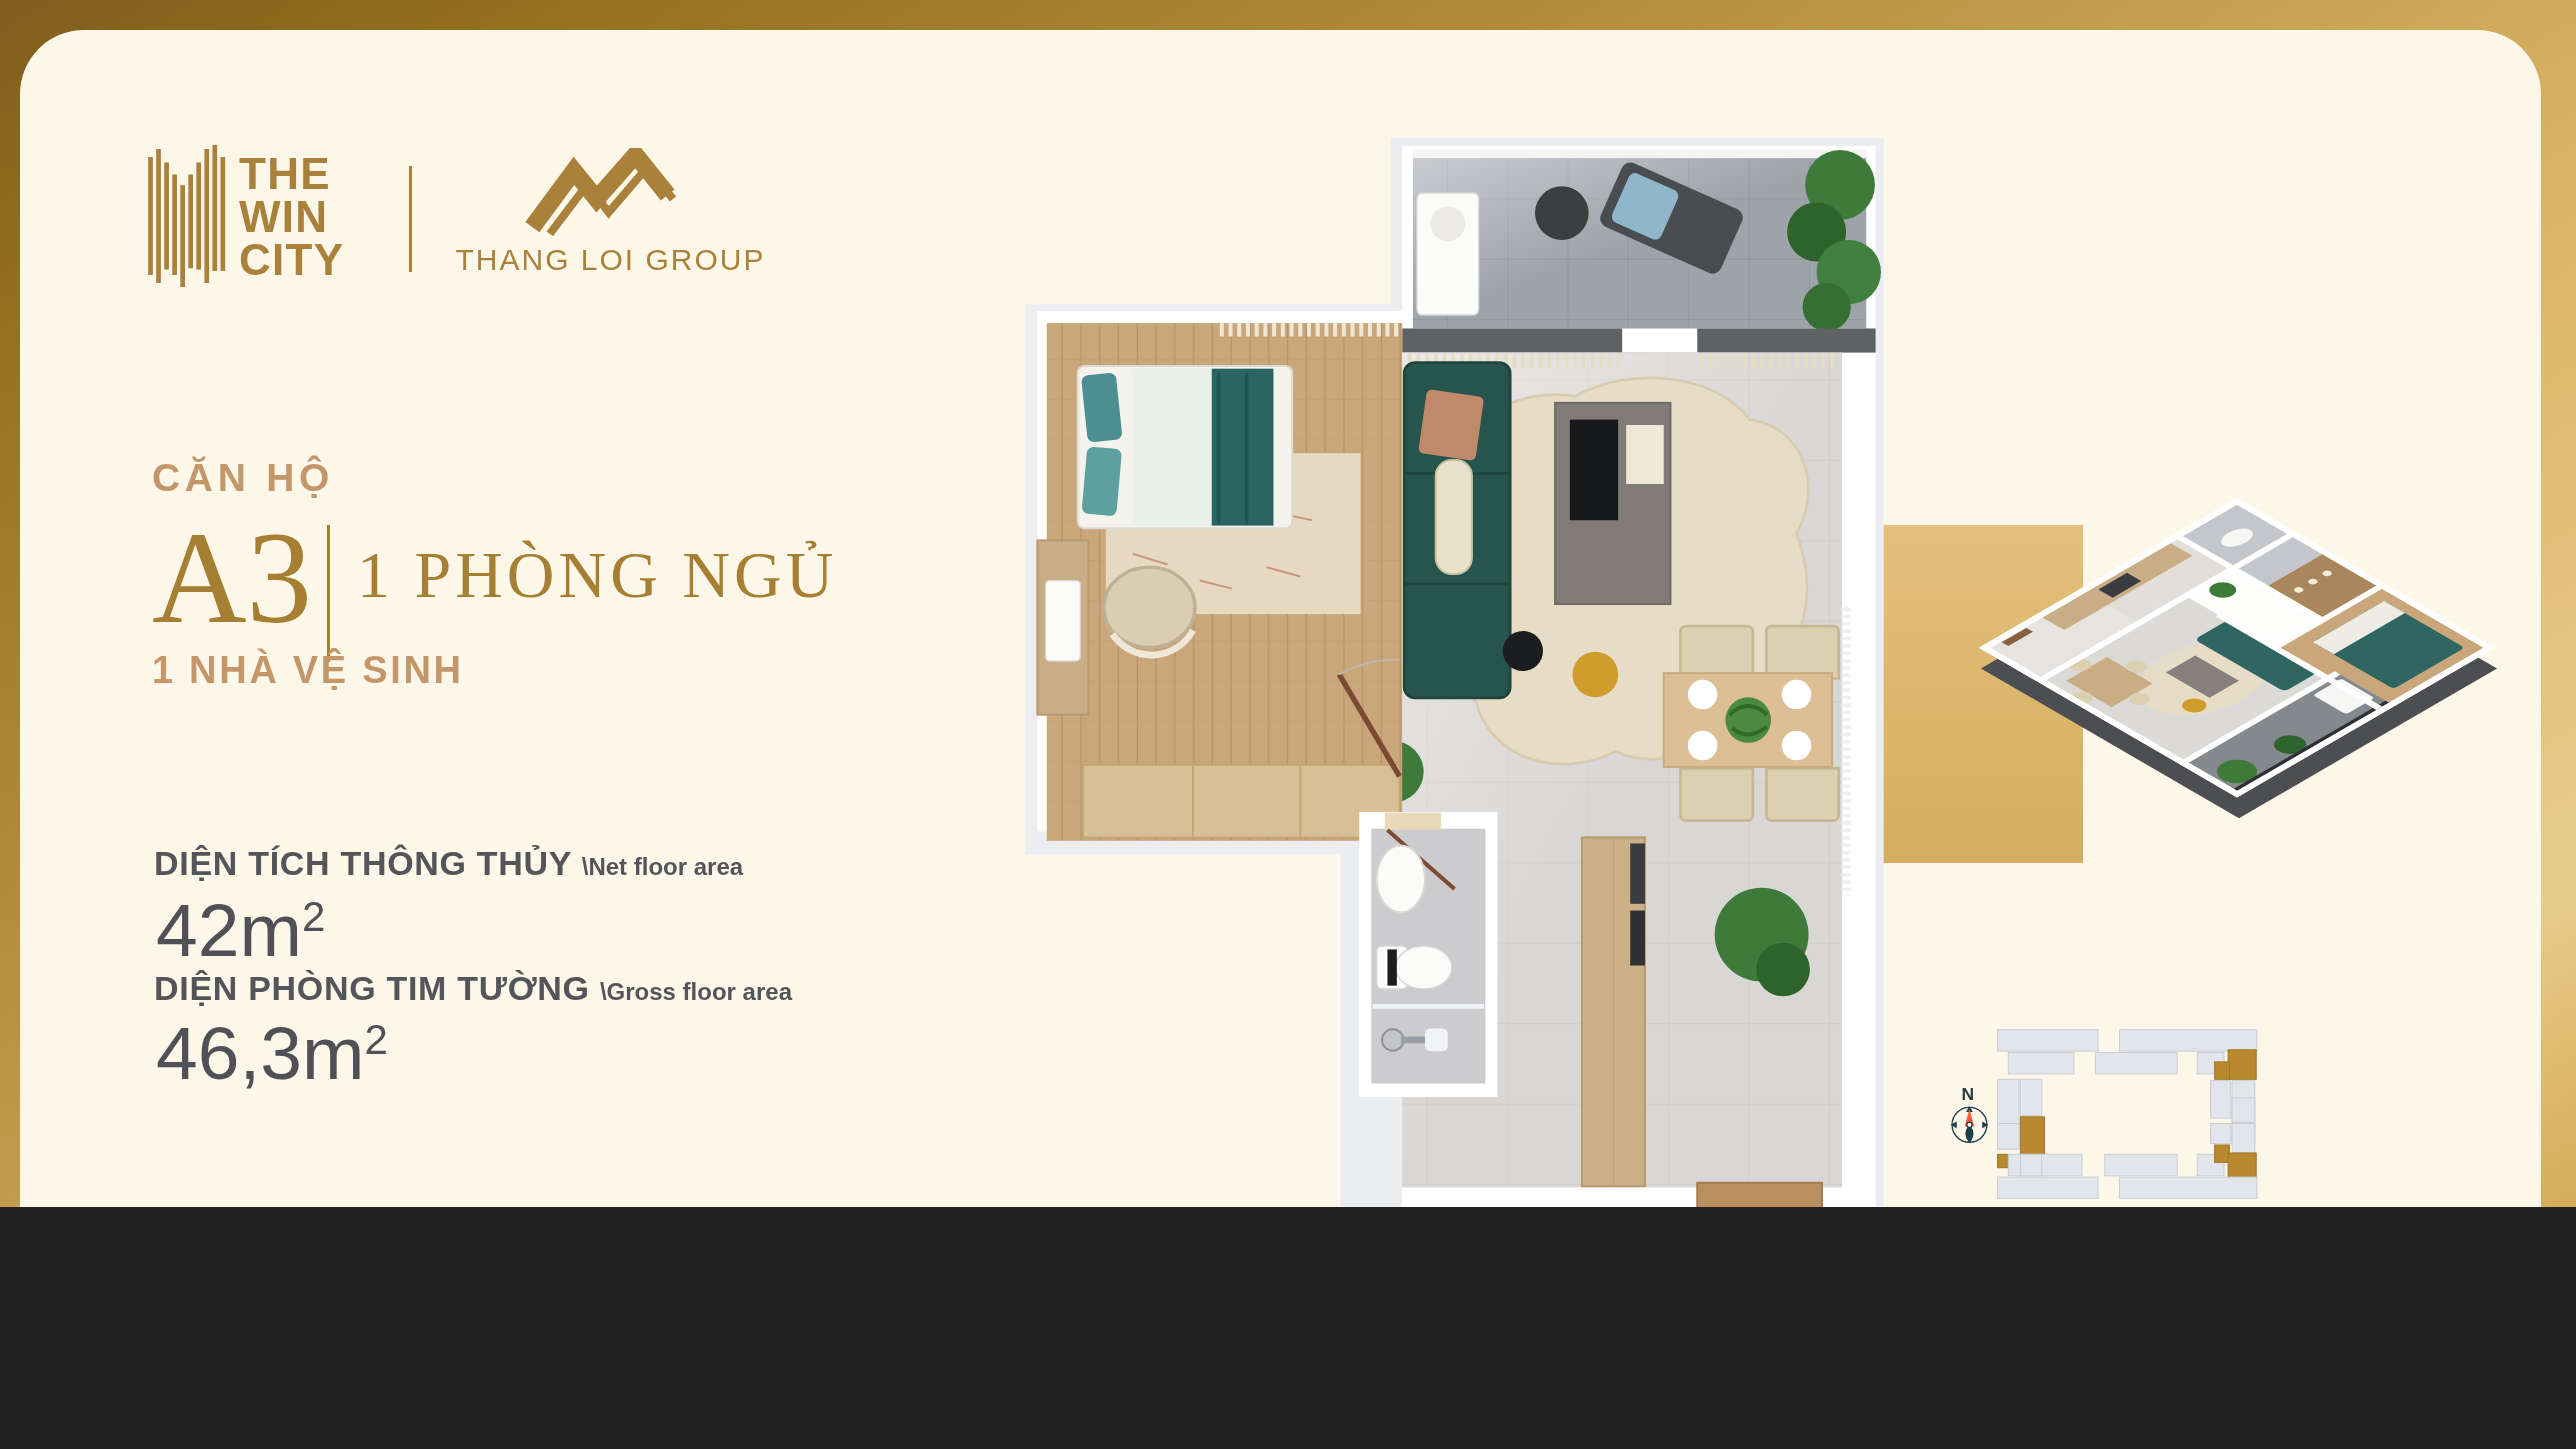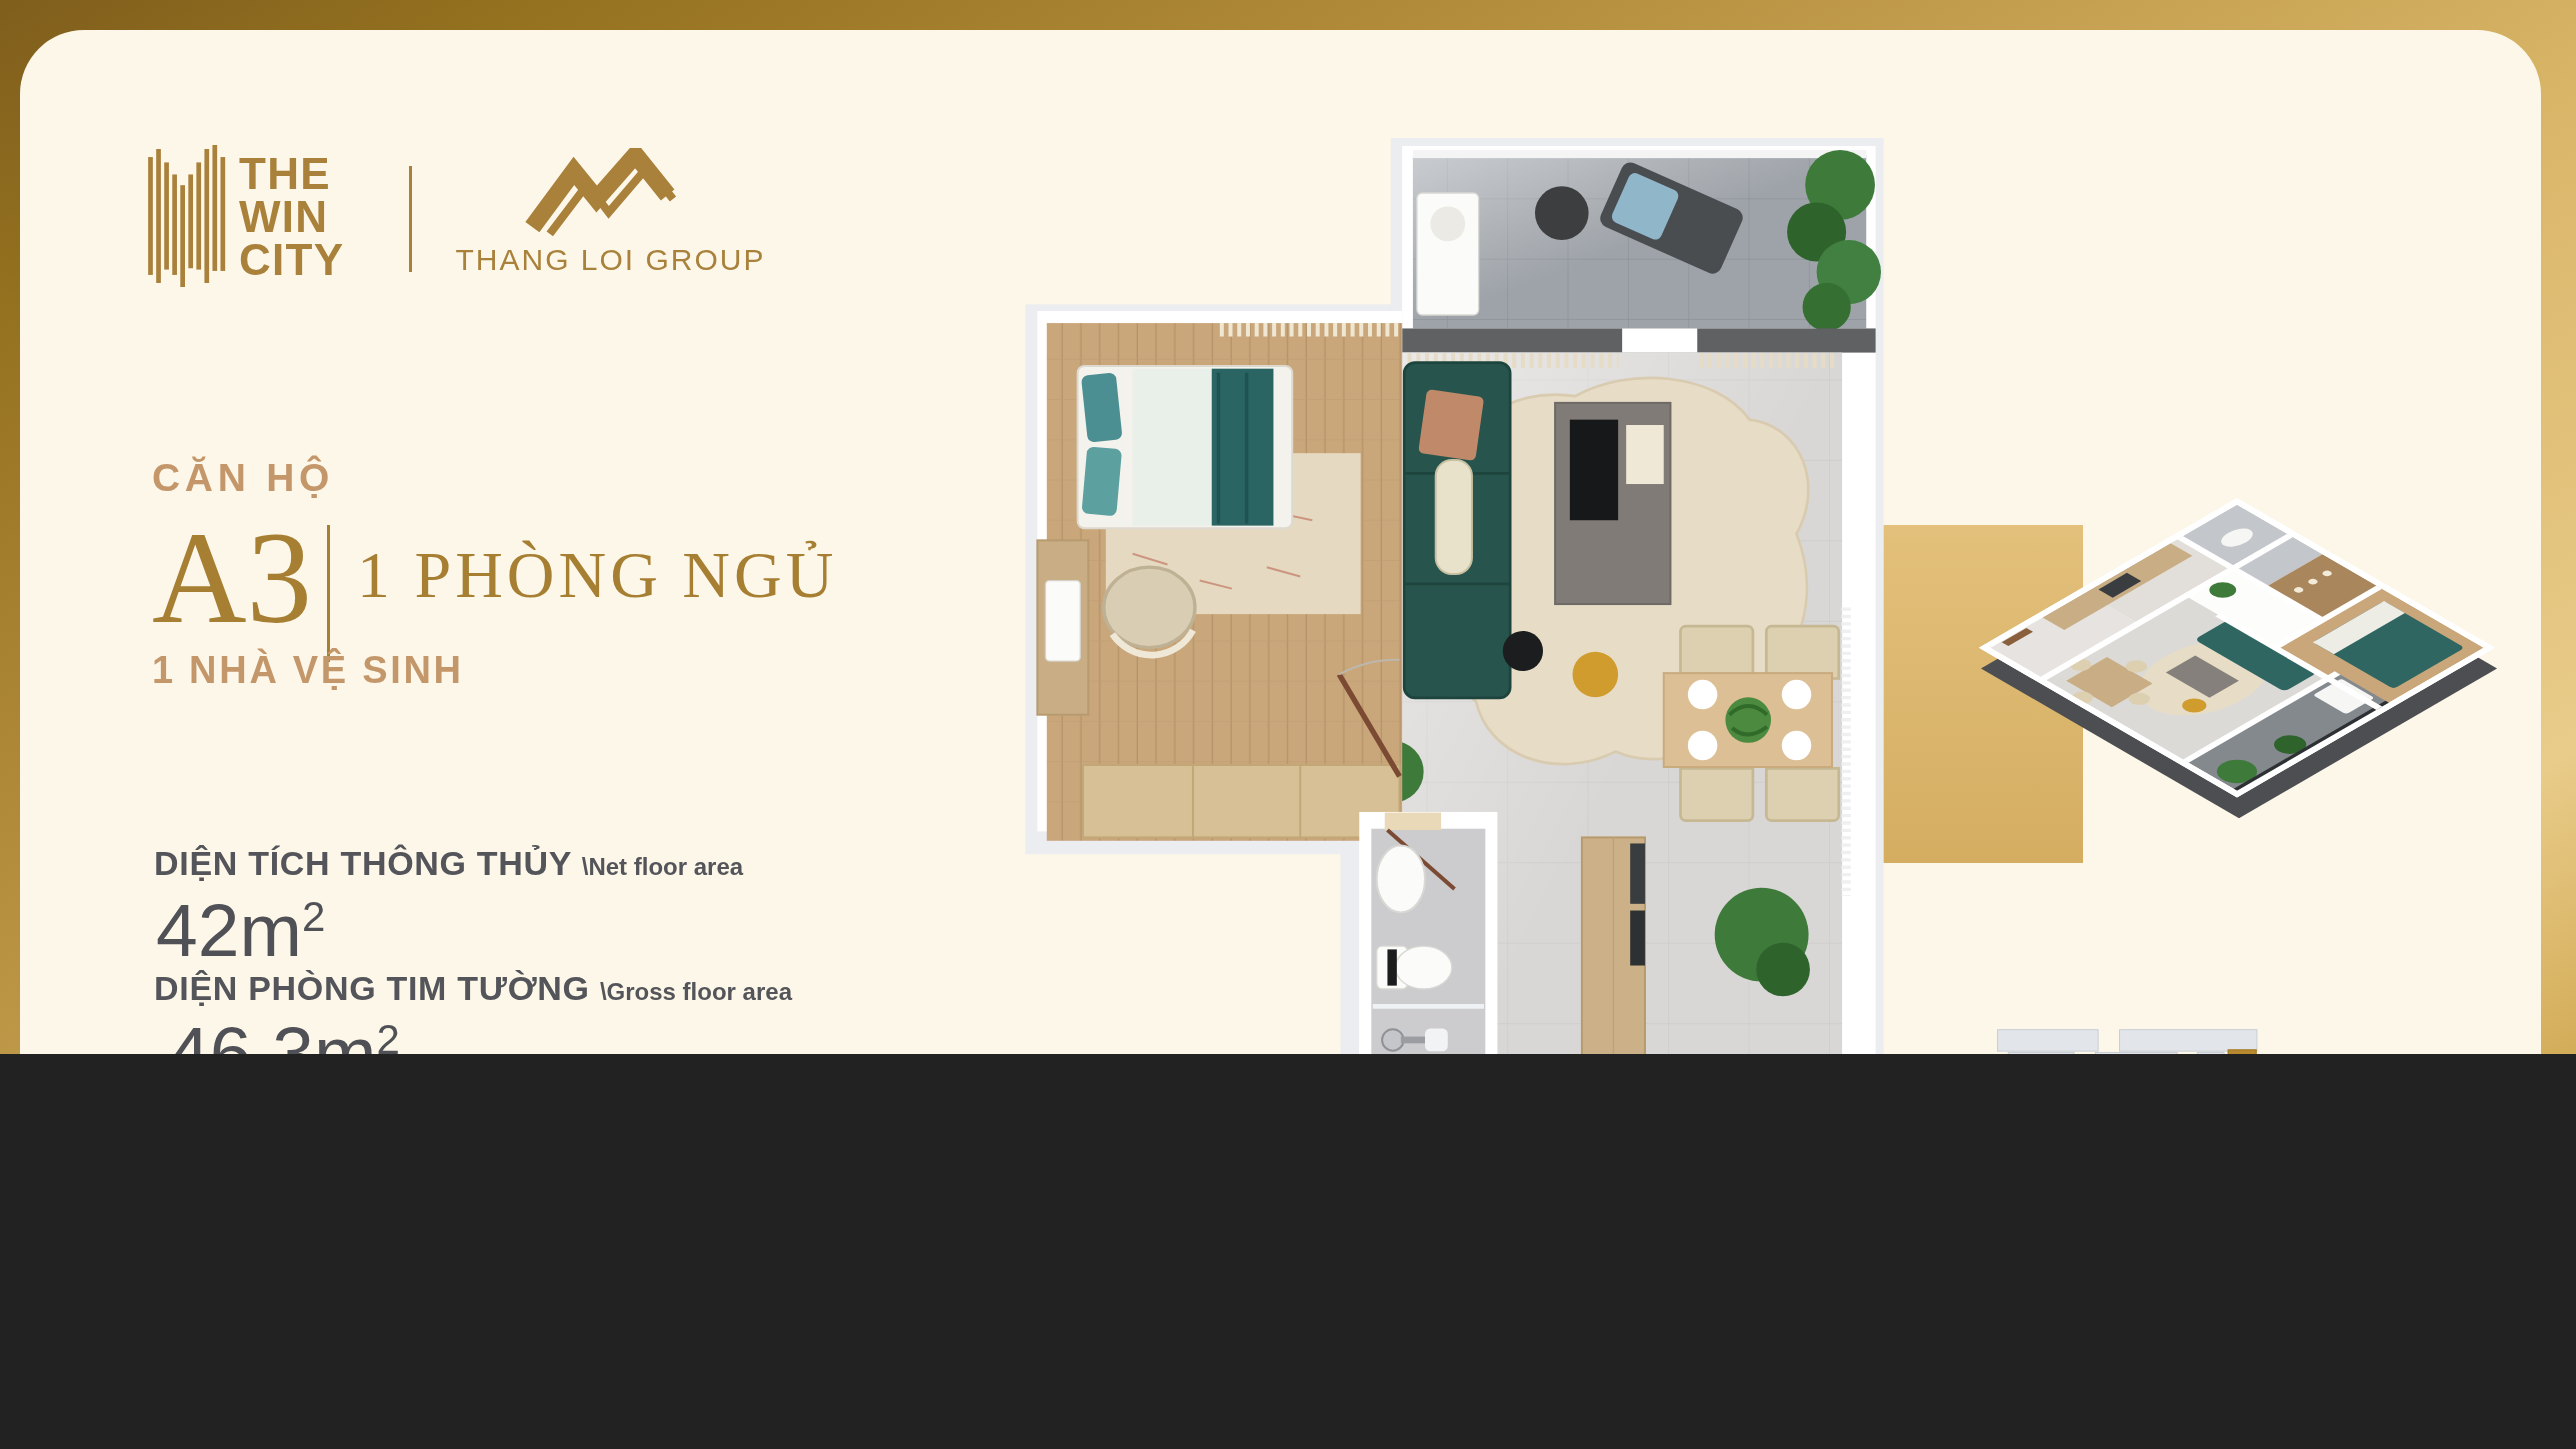--- a/index.html
+++ b/index.html
@@ -1,16 +1,16 @@
 <!DOCTYPE html>
 <html style="font-size:10.7px"><head>
 <meta charset="utf-8">
 <style>
   html,body{margin:0;padding:0;background:#222;}
-  #stage{position:relative;width:2576px;height:1054px;overflow:hidden;
+  #stage{position:relative;width:2576px;height:1207px;overflow:hidden;
          font-family:"Liberation Sans",sans-serif;background:linear-gradient(150deg,#7f5e1d 0%,#94711f 12%,#b08a38 32%,#d9b568 62%,#e9cc8a 88%,#d3ac58 100%);}
   .abs{position:absolute;}
   
   #card{left:20px;top:29.5px;width:2521px;height:1379px;background:#fcf7e8;border-radius:64px;}
   
   #logo-bars{left:148px;top:145px;width:78px;height:142px;}
   #logo-wc-text{left:239px;top:152px;width:174px;color:#a9813b;font-weight:700;font-size:44px;line-height:43px;letter-spacing:1.3px;}
   #logo-divider{left:409px;top:166px;width:2.7px;height:106px;background:#a9813b;}
   #logo-tl{left:523px;top:148px;width:154px;height:94px;}
   #logo-tl-text{left:443px;top:243px;width:335px;text-align:center;color:#a9813b;font-weight:400;font-size:30px;letter-spacing:2px;}
@@ -21,21 +21,21 @@
   #unit-bed{left:357px;top:537px;color:#a67f33;font-family:"Liberation Serif",serif;font-size:66px;letter-spacing:4px;}
   #unit-bath{left:152px;top:649px;color:#c4976b;font-weight:700;font-size:38px;letter-spacing:2.7px;}
   
   .area-label{color:#54555a;font-size:34px;font-weight:700;letter-spacing:0.7px;}
   .area-label .en{font-weight:700;font-size:24px;letter-spacing:0;}
   .area-value{color:#505156;font-size:75px;font-weight:300;}
   .area-value sup{font-size:42px;vertical-align:25.5px;}
   #net-label{left:154px;top:844px;}
   #net-value{left:156px;top:887px;}
   #gross-label{left:154px;top:969px;}
-  #gross-value{left:156px;top:1010px;margin-left:12px;}
+  #gross-value{left:156px;top:1010px;}
   
   #floorplan{left:1025px;top:138px;width:859px;height:1140px;}
   #gold-band{left:1860px;top:525px;width:223px;height:338px;background:linear-gradient(180deg,#e3c07b,#d4ad61);}
   #iso{left:1972px;top:376px;width:530px;height:530px;}
   #siteplan{left:1944px;top:1023px;width:335px;height:201px;}
   #wave-red{left:0;top:1221px;width:1047px;height:228px;}
   #wave-gold{left:1543px;top:1228px;width:1033px;height:221px;}
   text{font-family:"Liberation Sans",sans-serif;}
 </style>
 </head>

